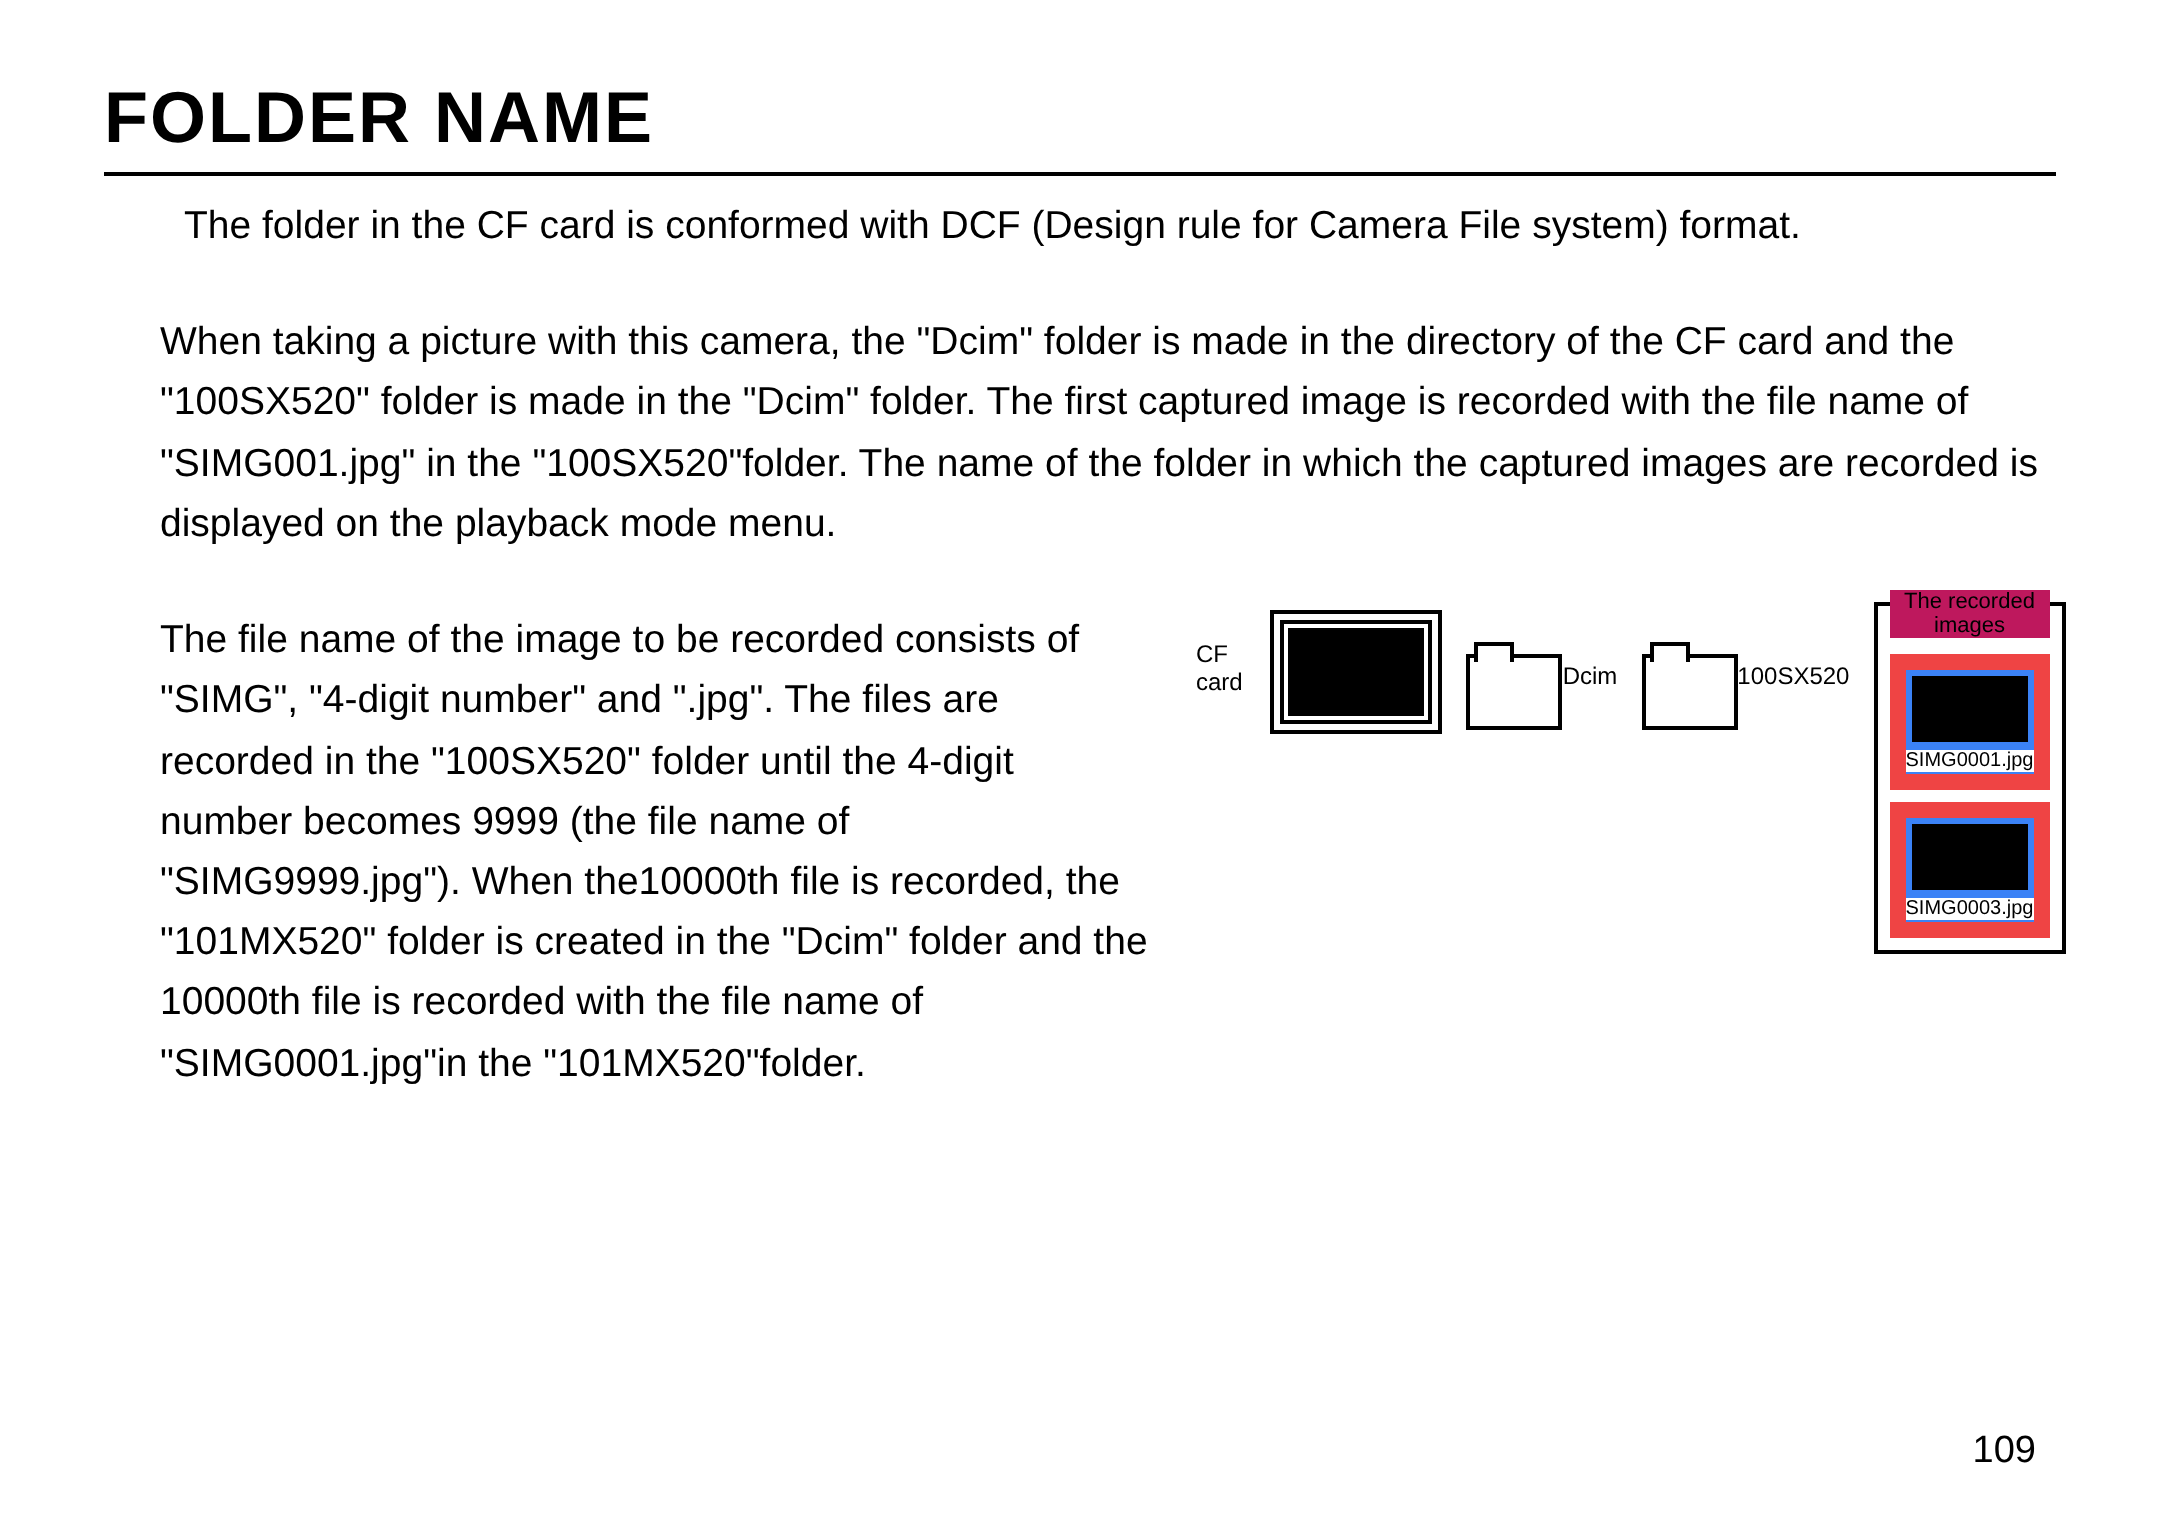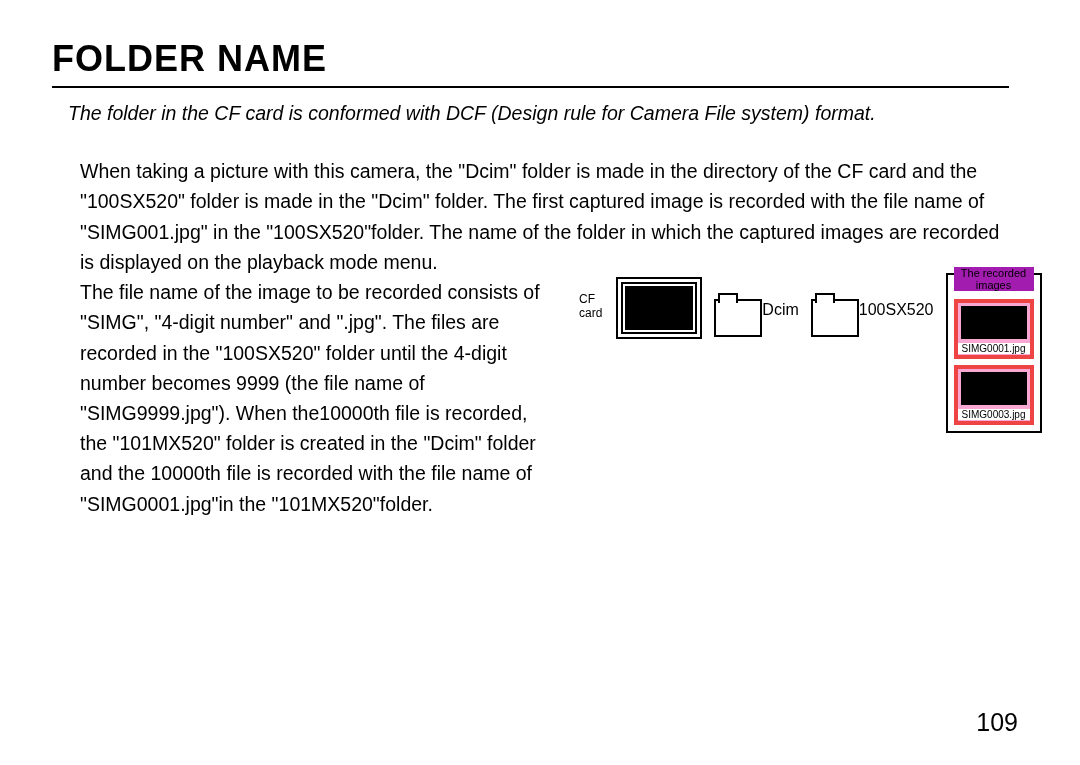--- a/index.html
+++ b/index.html
@@ -6,21 +6,21 @@
     margin: 0;
     padding: 0;
     background: #fff;
     font-family: Arial, Helvetica, sans-serif;
     color: #000;
     width: 1080px;
     height: 765px;
     overflow: hidden;
   }
   .page {
-    padding: 38px 71px 0 52px;
+    padding: 38px 52px 0 52px;
     box-sizing: border-box;
     width: 100%;
     height: 100%;
     position: relative;
   }
   h1 {
     font-family: "Futura", "Century Gothic", Arial, sans-serif;
     font-weight: 700;
     letter-spacing: 1px;
     font-size: 36px;
@@ -29,36 +29,36 @@
   }
   .rule {
     border-bottom: 2.5px solid #000;
     margin-bottom: 10px;
   }
   p {
     font-size: 19.5px;
     line-height: 1.55;
     margin: 0;
   }
-  .para1 { margin-left: 16px; margin-bottom: 28px; font-style: italic; }
-  .para2 { margin-left: 28px; }
+  .para1 { margin-left: 40px; margin-bottom: 28px; }
+  .para2 { margin-left: 28px; margin-bottom: 28px; }
   .row {
     display: flex;
     margin-left: 28px;
     margin-bottom: 16px;
     gap: 24px;
   }
   .col-text { flex: 1; }
   .col-diagram { width: 430px; flex-shrink: 0; }
   .para4 { margin-left: 28px; }
   .pagenum {
     position: absolute;
     bottom: 28px;
     right: 62px;
-    font-size: 25px;
+    font-size: 19px;
   }
 
   
   .diagram {
     display: flex;
     align-items: flex-start;
     gap: 6px;
     font-size: 12px;
   }
   .dgroup { display: flex; flex-direction: row; align-items: center; }
@@ -100,35 +100,35 @@
     content: "";
     position: absolute;
     top: -8px;
     left: 2px;
     width: 16px;
     height: 8px;
     border: 2px solid #000;
     border-bottom: none;
     background: #fff;
   }
-  .folder-label { font-size: 16px; margin-top: 6px; text-align: center; }
+  .folder-label { font-size: 12px; margin-top: 6px; text-align: center; }
   .folder-label.bold { font-weight: normal; }
   .images-box {
     border: 2px solid #000;
     padding: 6px;
     width: 96px;
     margin-top: -4px;
   }
-  .images-title { font-size: 11px; text-align: center; margin-bottom: 4px; line-height: 1.1; position: relative; top:-14px; background:#a21caf; width:80px; margin-left:auto; margin-right:auto;}
+  .images-title { font-size: 11px; text-align: center; margin-bottom: 4px; line-height: 1.1; position: relative; top:-14px; background:#be185d; width:80px; margin-left:auto; margin-right:auto;}
   .images-inner { margin-top:-10px; }
   .img-frame {
-    border: 4px solid #ef4444;
+    border: 8px solid #ef4444;
     height: 52px;
     margin-bottom: 6px;
-    background: #f9a8d4;
+    background: #3b82f6;
     position: relative;
   }
   .img-frame:last-child { margin-bottom: 0; text-decoration: underline; }
   .img-frame:after {
     content: "";
     position: absolute;
     left: 3px; right: 3px; top: 3px; bottom: 16px;
     background: #000;
   }
   .img-name {

